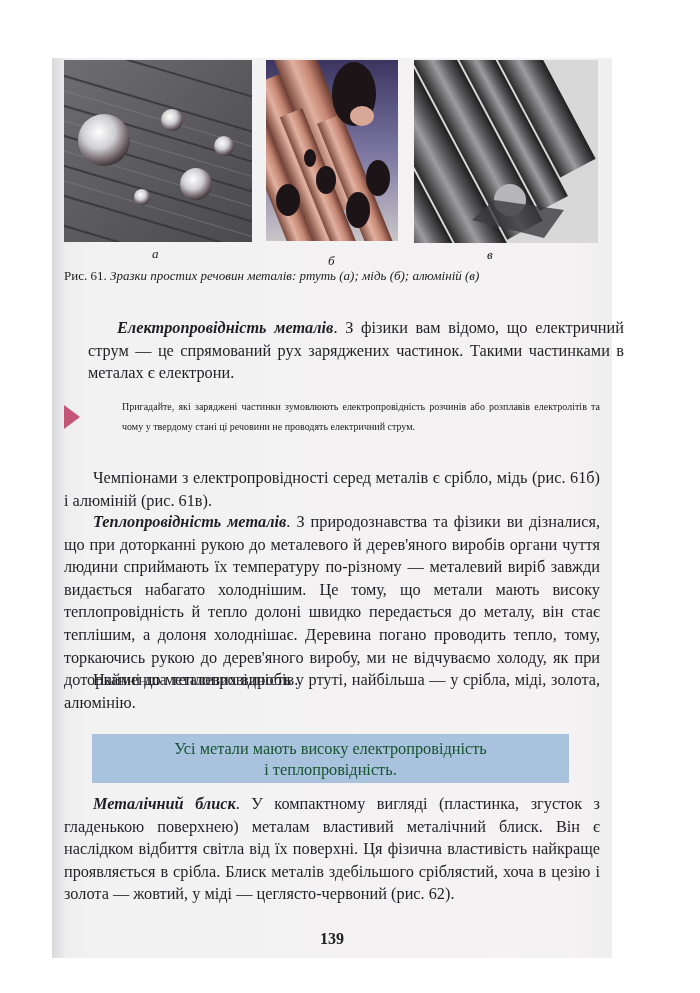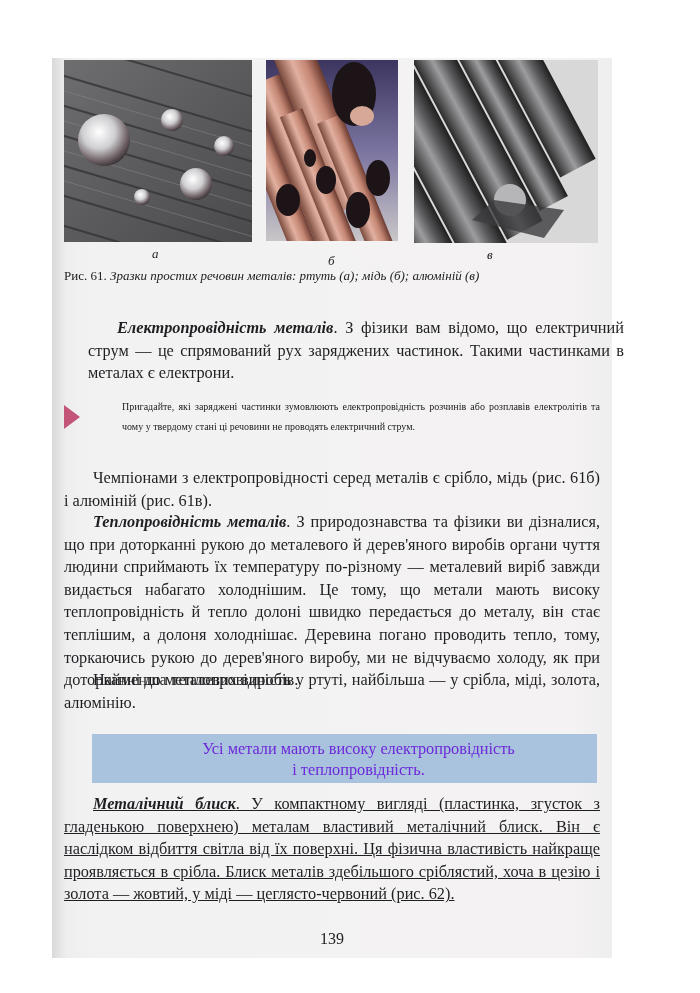--- a/index.html
+++ b/index.html
@@ -41,26 +41,26 @@
     position: absolute; left: 12px; top: 347px; width: 0; height: 0;
     border-top: 12px solid transparent; border-bottom: 12px solid transparent;
     border-left: 16px solid #c25578;
   }
   .p2 { top: 409px; }
   .p3 { top: 453px; }
   .p4 { top: 611px; }
   .highlight {
     position: absolute; left: 40px; top: 676px; width: 477px; height: 49px;
     background: #a9c2dd; display: flex; flex-direction: column; align-items: center; justify-content: center;
-    font-size: 16.3px; line-height: 21px; color: #6d28d9; padding-left: 28px;
+    font-size: 16.3px; line-height: 21px; color: #14532d;
   }
-  .p5 { top: 735px; text-decoration: underline; }
+  .p5 { top: 735px; }
   .page-number {
     position: absolute; left: 0; width: 560px; top: 872px; text-align: center;
-    font-weight: normal; font-size: 16px; color: #222;
+    font-weight: bold; font-size: 16px; color: #222;
   }
 </style>
 </head>
 <body>
 
 <div class="page">
 
   <div class="photo photo-a">
     <svg viewBox="0 0 188 182" preserveAspectRatio="none">
       <defs>

